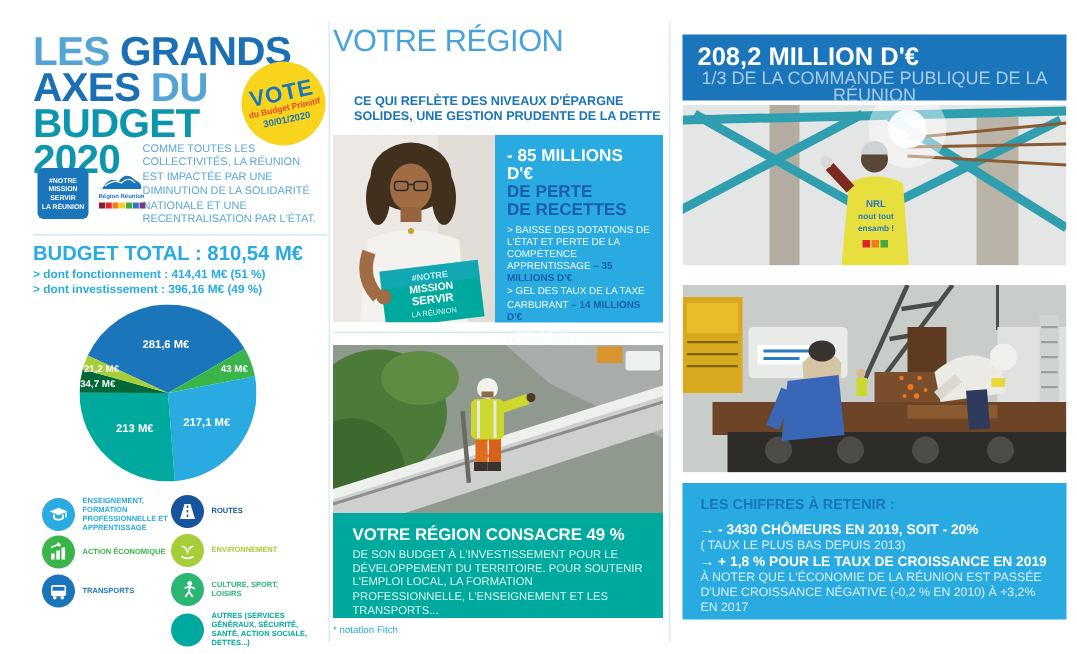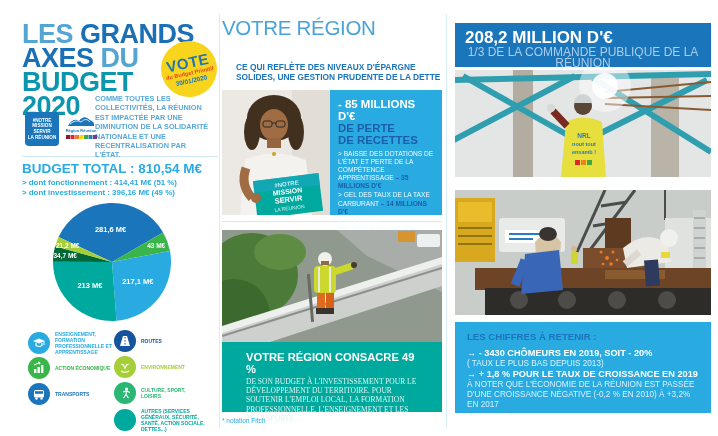--- a/index.html
+++ b/index.html
@@ -24,21 +24,21 @@
   .vote-badge {
     left:161px; top:41px; width:56px; height:56px; border-radius:50%;
     background:#f8d41d; transform:rotate(-12deg);
     display:flex; flex-direction:column; align-items:center; justify-content:center;
     text-align:center; z-index:3;
   }
   .vote-l1 { color:#1b75bb; font-weight:bold; font-size:15px; line-height:15px; letter-spacing:0.5px; }
   .vote-l2 { color:#e8432c; font-weight:bold; font-size:5.6px; line-height:7px; }
   .vote-l3 { color:#1b75bb; font-weight:bold; font-size:6.4px; line-height:7px; }
 
-  .intro { left:95px; top:94px; width:118px; color:#58a8d8; font-weight:bold; font-size:7.3px; line-height:9.4px; }
+  .intro { left:95px; top:94px; width:118px; color:#58a8d8; font-weight:normal; font-size:7.3px; line-height:9.4px; }
 
   .logo-notre {
     left:25px; top:112px; width:34px; height:34px; background:#1b75bb; border-radius:4px;
     color:#fff; font-weight:bold; font-size:4.6px; line-height:5.6px; text-align:center;
     display:flex; flex-direction:column; justify-content:center;
   }
   .logo-region { left:64px; top:112px; width:34px; height:34px; }
 
   .budget-title { left:22px; top:161px; color:#29abe2; font-weight:bold; font-size:13.5px; }
   .budget-sub { left:22px; top:178px; color:#29abe2; font-weight:bold; font-size:7.9px; line-height:9.6px; }
@@ -57,23 +57,23 @@
   .photo { overflow:hidden; }
   .loss-photo { left:222px; top:90px; width:108px; height:125px; }
   .loss-box { left:330px; top:90px; width:112px; height:125px; background:#29abe2; padding:8px 7px 6px 8px; }
   .loss-headline { color:#ffffff; font-weight:bold; font-size:11.4px; line-height:12px; }
   .loss-subhead { color:#1b5fa8; font-weight:bold; font-size:11.4px; line-height:12px; }
   .loss-items { margin-top:4px; }
   .loss-item { color:#f2fbff; font-size:6.6px; line-height:8.1px; margin-bottom:1px; }
   .loss-amt { color:#1b5fa8; font-weight:bold; }
 
   .invest-photo { left:222px; top:230px; width:220px; height:112px; }
-  .invest-box { left:222px; top:342px; width:220px; height:70px; background:#00a99d; padding:9px 24px; }
+  .invest-box { left:222px; top:342px; width:220px; height:70px; background:#00a99d; padding:9px 13px; }
   .invest-headline { color:#ffffff; font-weight:bold; font-size:11.2px; line-height:12px; }
-  .invest-body { color:#d9f6f2; font-size:7.5px; line-height:9.2px; margin-top:2px;font-family:Liberation Serif, serif; }
+  .invest-body { color:#d9f6f2; font-size:7.5px; line-height:9.2px; margin-top:2px; }
   .footnote { left:222px; top:417px; color:#29abe2; font-size:6.5px; }
 
   
   .top-box { left:455px; top:23px; width:256px; height:44px; background:#1b75bb; padding:5px 10px 0 10px; }
   .top-amount { color:#ffffff; font-weight:bold; font-size:17px; line-height:19px; }
   .top-caption { color:#a9cdeb; font-size:12px; line-height:11px;text-align:center; }
 
   .steel-photo { left:455px; top:70px; width:256px; height:107px; }
   .weld-photo { left:455px; top:190px; width:256px; height:125px; }
 

